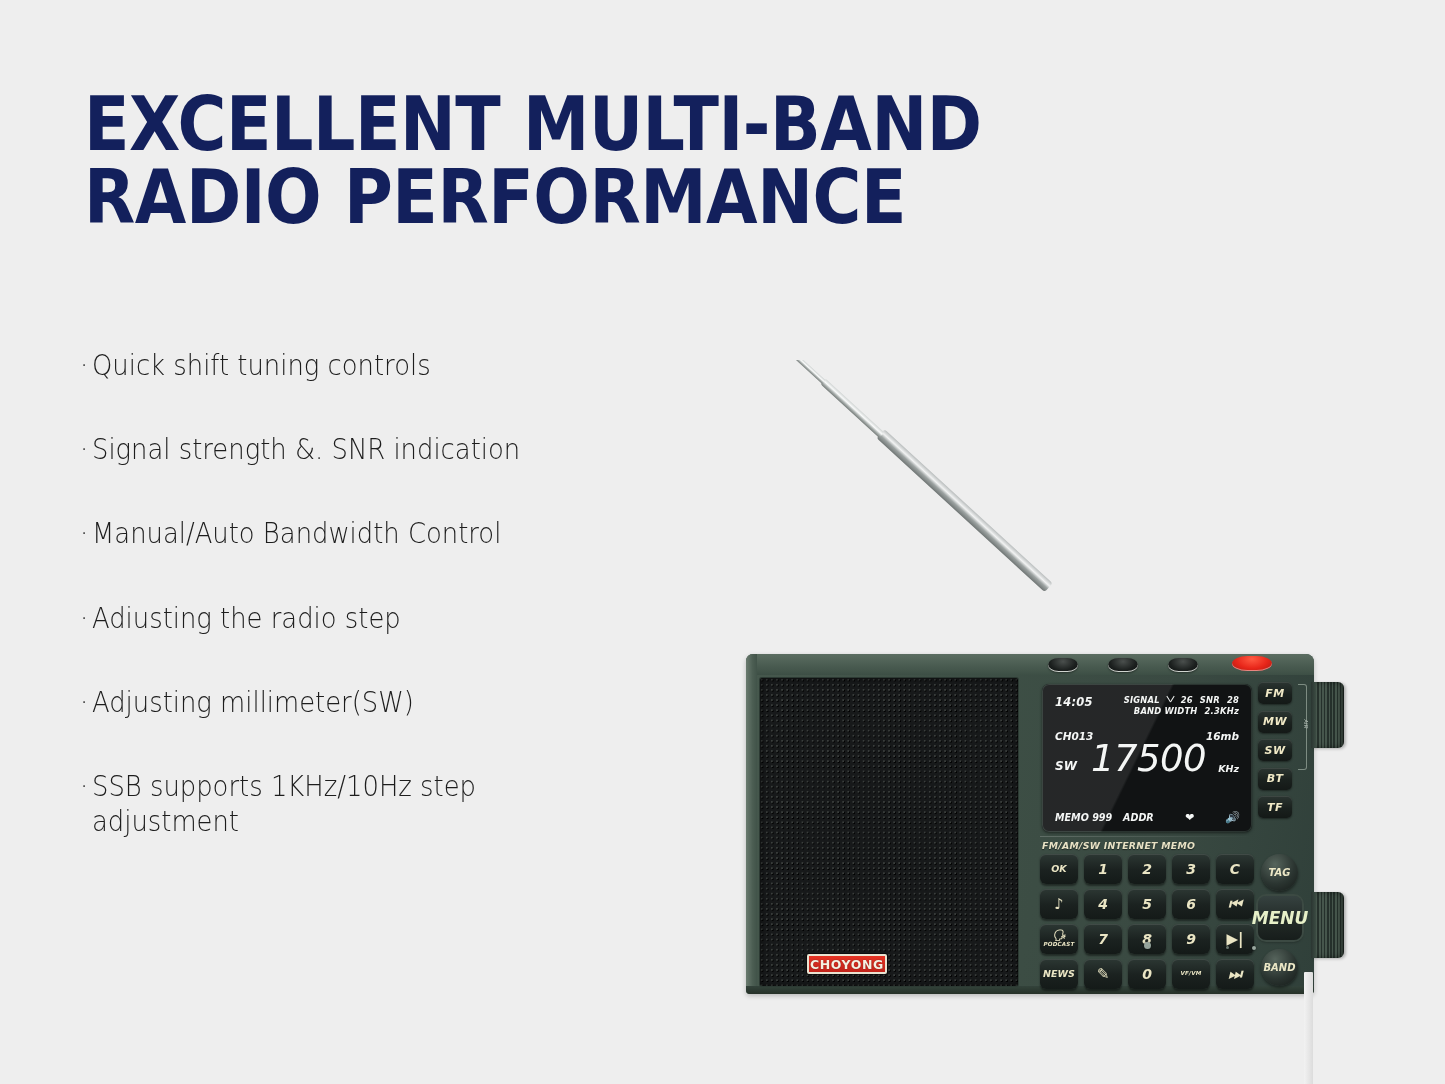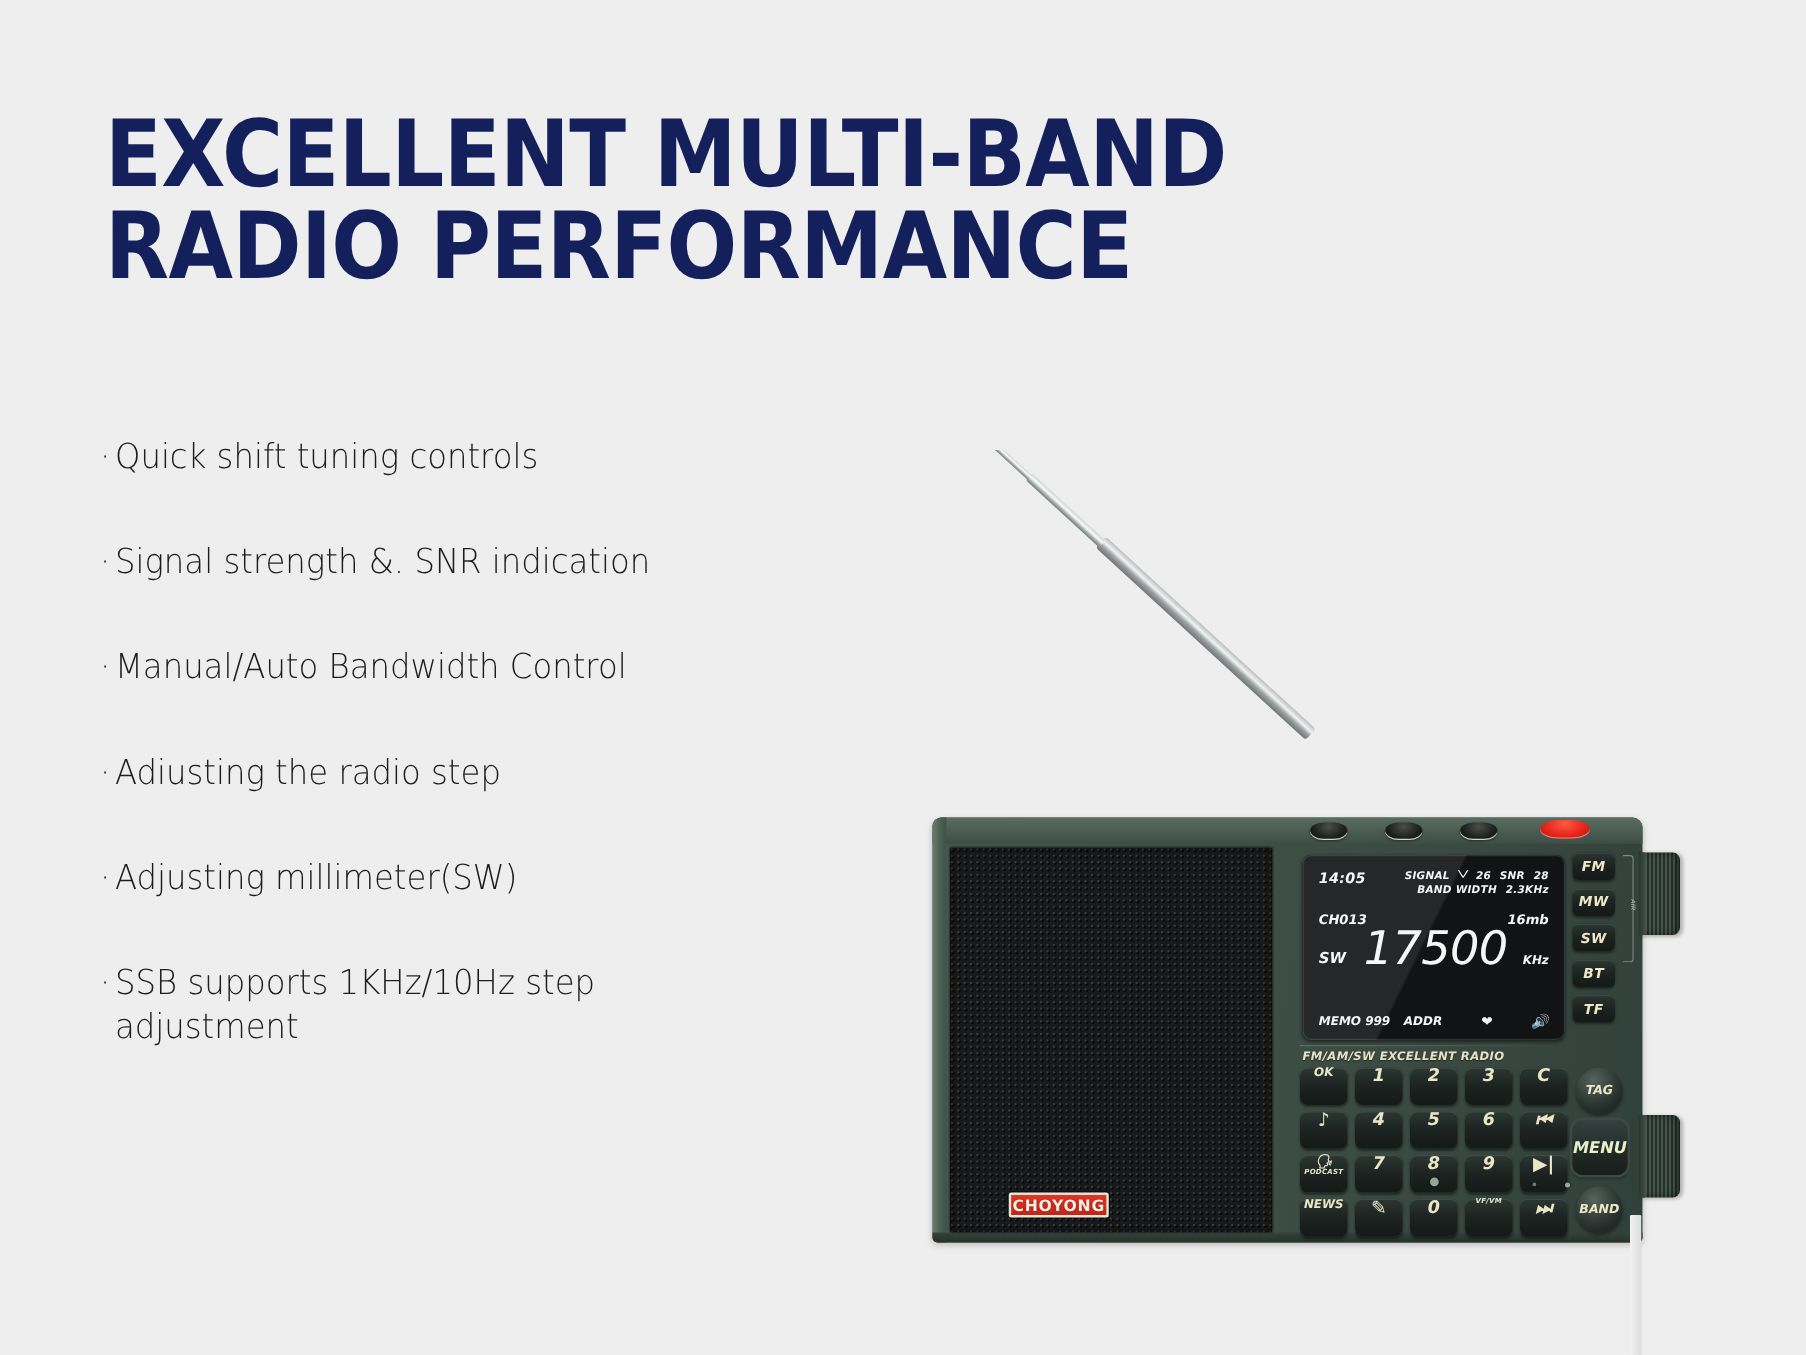--- a/index.html
+++ b/index.html
@@ -210,21 +210,21 @@
   .keypad{
     position:absolute; left:14px; top:180px;
     display:grid;
     grid-template-columns:repeat(5, 38px);
     grid-template-rows:repeat(4, 30px);
     gap:5px 6px;
   }
   .key{
     background:linear-gradient(180deg,#2c3733 0%,#1b2220 52%,#141a18 100%);
     border-radius:6px;
-    display:flex; flex-direction:column; align-items:center; 
+    display:flex; flex-direction:column; align-items:center; justify-content:center;
     color:#eae5c4;
     font-size:14px; font-weight:bold;
     font-family:"DejaVu Sans", sans-serif;
     box-shadow:0 1px 0 rgba(255,255,255,.10) inset, 0 1.5px 2px rgba(0,0,0,.45);
     line-height:1;
   }
   .key.sm{ font-size:9.5px; }
   .key.xs{ font-size:5.6px; letter-spacing:.2px;}
   .key .gl{ font-size:15px; }
   .key .podi{ font-size:11px; line-height:1; margin-bottom:1px;}
@@ -236,21 +236,21 @@
     display:flex; align-items:center; justify-content:center;
     color:#ece7c6; font-size:10px; font-weight:bold;
     font-family:"DejaVu Sans", sans-serif;
     box-shadow:0 2px 3px rgba(0,0,0,.45);
   }
   .menu-btn{
     position:absolute; left:232px; top:222px;
     width:44px; height:44px; border-radius:8px;
     background:linear-gradient(180deg,#364240 0%,#222a27 55%,#171d1b 100%);
     display:flex; align-items:center; justify-content:center;
-    color:#e7f0c8; font-size:13px; font-weight:bold;
+    color:#e7f0c8; font-size:17px; font-weight:bold;
     font-family:"DejaVu Sans", sans-serif;
     box-shadow:0 0 0 2px #3c4a43, 0 2px 3px rgba(0,0,0,.45);
   }
   .led{
     position:absolute; width:4px; height:4px; border-radius:50%;
     background:#9aa8a0; box-shadow:0 0 2px rgba(0,0,0,.6);
   }
 
   
   .knob{
@@ -415,21 +415,21 @@
           </div>
         <div class="band-btn">
             <span>TF</span>
           </div>
         <div class="band-bracket">
           <span>AIR</span>
         </div>
       </div>
 
       <div class="panel-hairline"></div>
-      <div class="panel-label">FM/AM/SW EXCELLENT RADIO</div>
+      <div class="panel-label">FM/AM/SW INTERNET MEMO</div>
 
       <div class="keypad">
         <div class="key sm">
             <span>OK</span>
           </div>
         <div class="key">
             <span>1</span>
           </div>
         <div class="key">
             <span>2</span>

